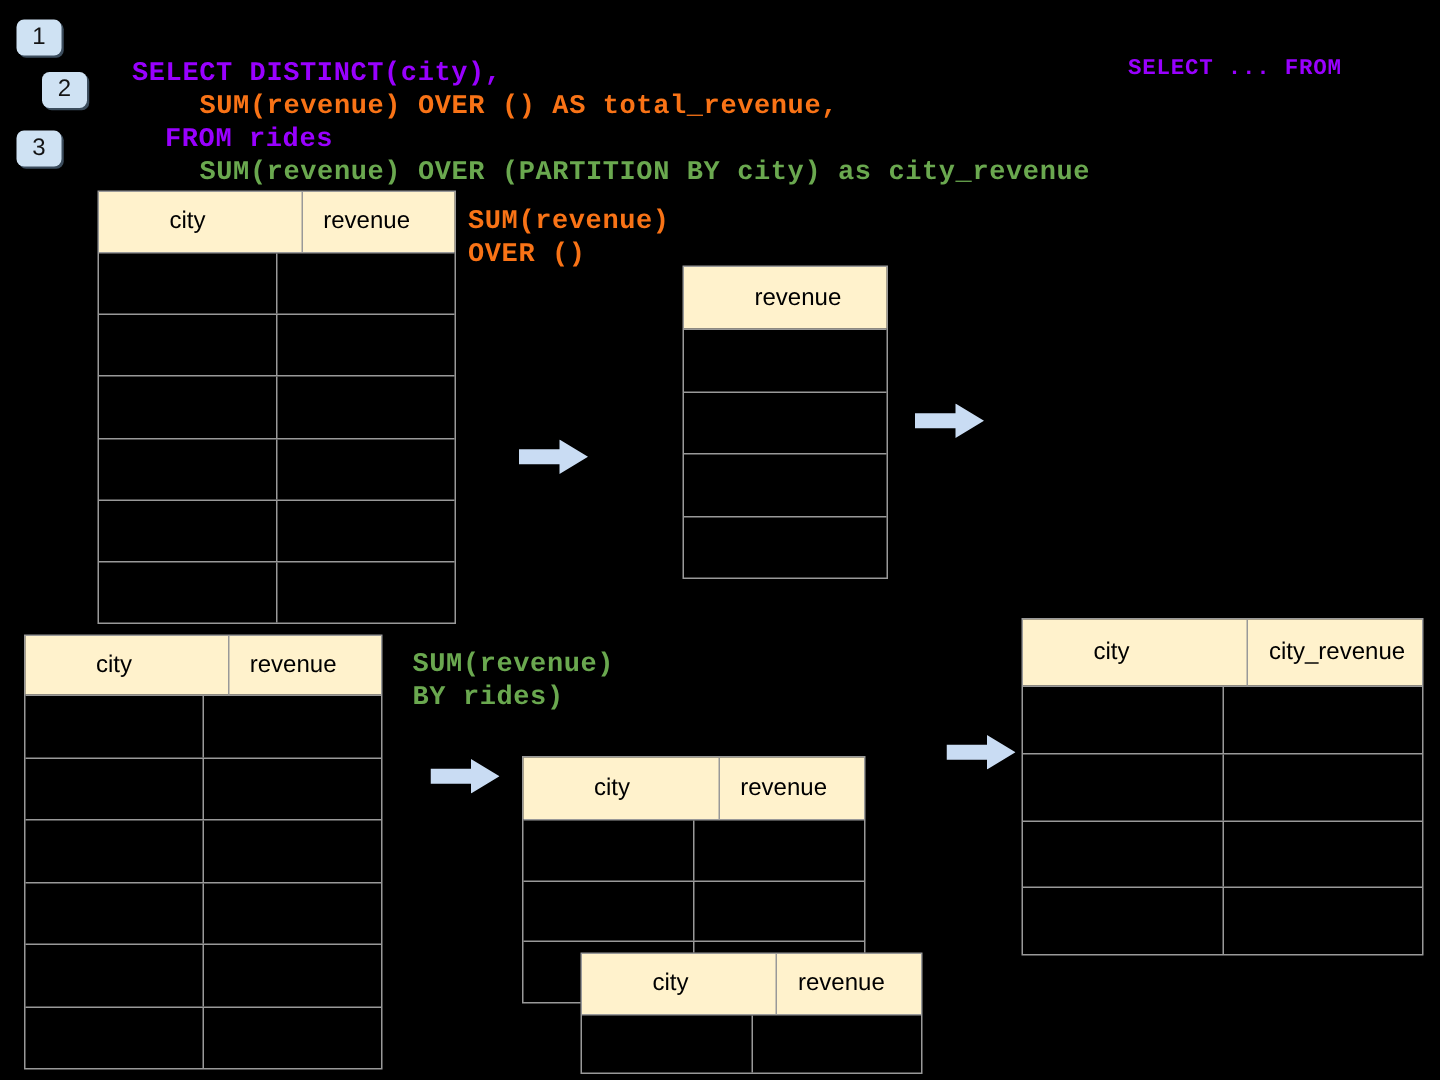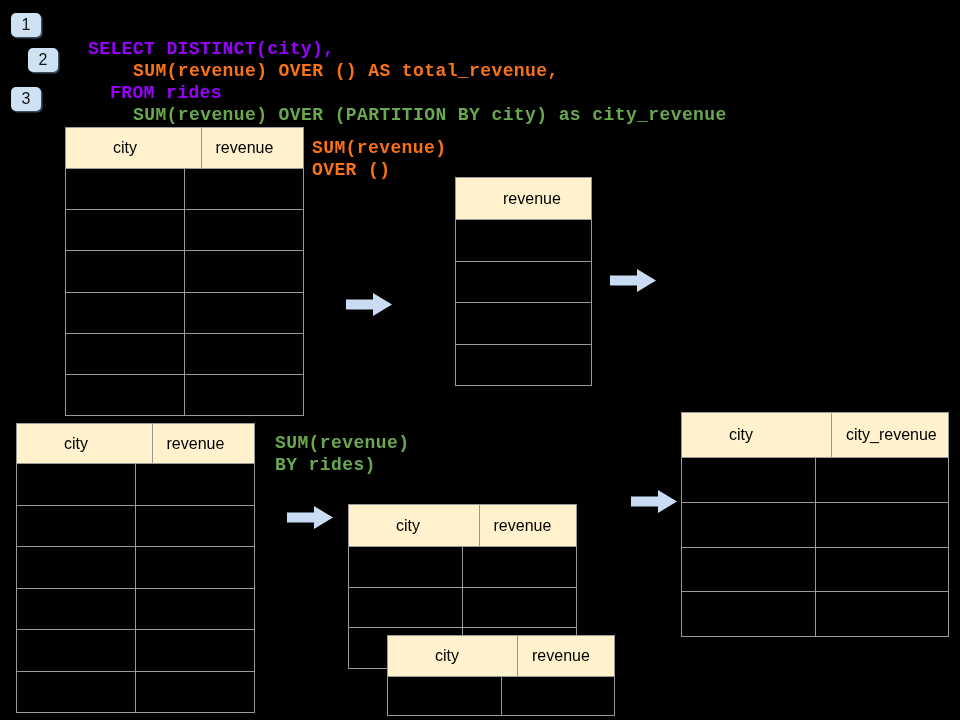--- a/index.html
+++ b/index.html
@@ -81,20 +81,21 @@
 </div>
 
 <div class="abs" style="left:88px;top:12px;margin-top:26px;">
   <div class="mono code-line c-purple ind-0">SELECT DISTINCT(city),</div>
   <div class="mono code-line c-red ind-2">SUM(revenue) OVER () AS total_revenue,</div>
   <div class="mono code-line c-purple ind-1">FROM rides</div>
   <div class="mono code-line c-green ind-2">SUM(revenue) OVER (PARTITION BY city) as city_revenue</div>
 </div>
 
 <div class="abs side-note" style="left:752px;top:36px;">
+  <div class="mono code-line c-purple">SELECT ... FROM</div>
 </div>
 
 <div class="abs" style="left:312px;top:137px;">
   <div class="mono code-line c-red">SUM(revenue)</div>
   <div class="mono code-line c-red">OVER ()</div>
 </div>
 
 <div class="abs" style="left:275px;top:432px;">
   <div class="mono code-line c-green">SUM(revenue)</div>
   <div class="mono code-line c-green">BY rides)</div>

